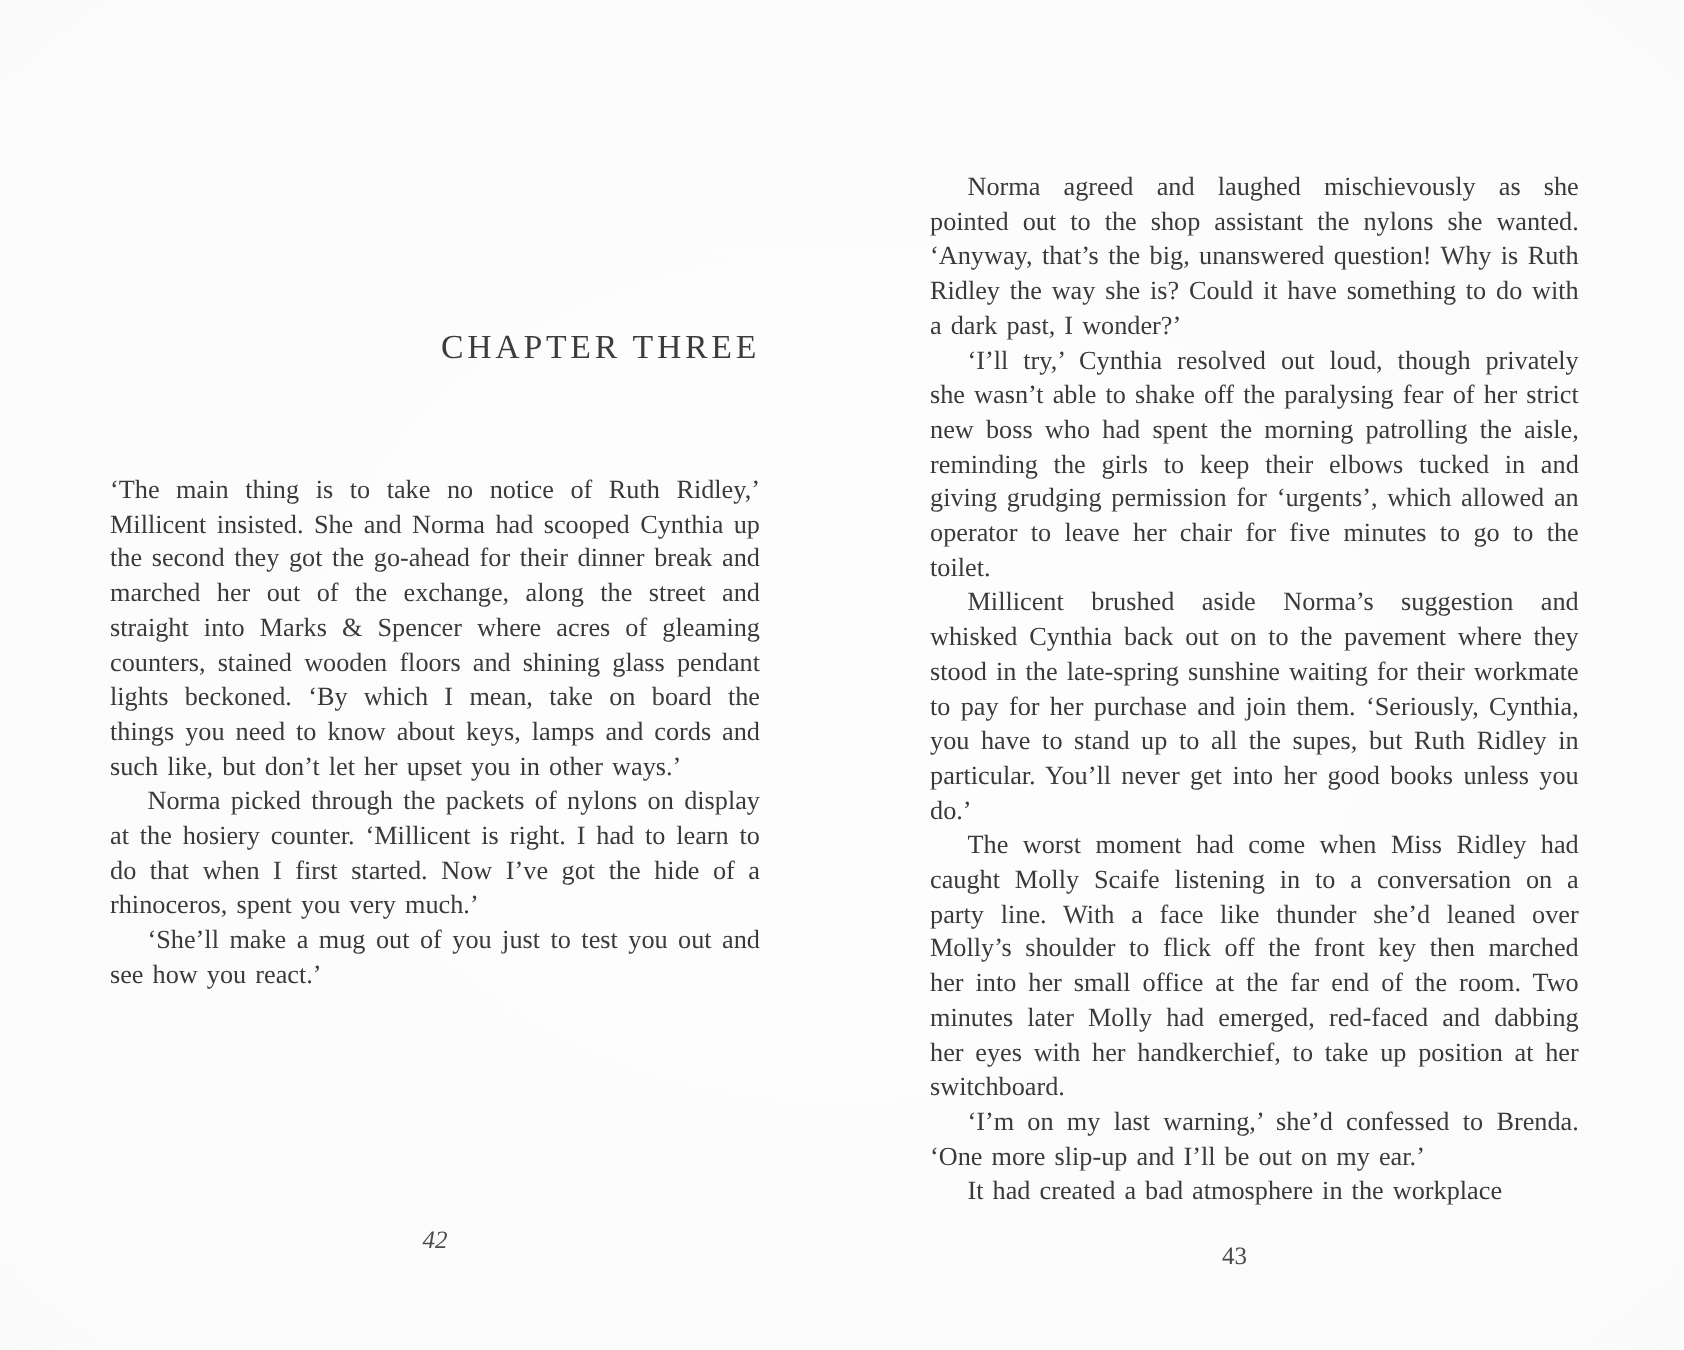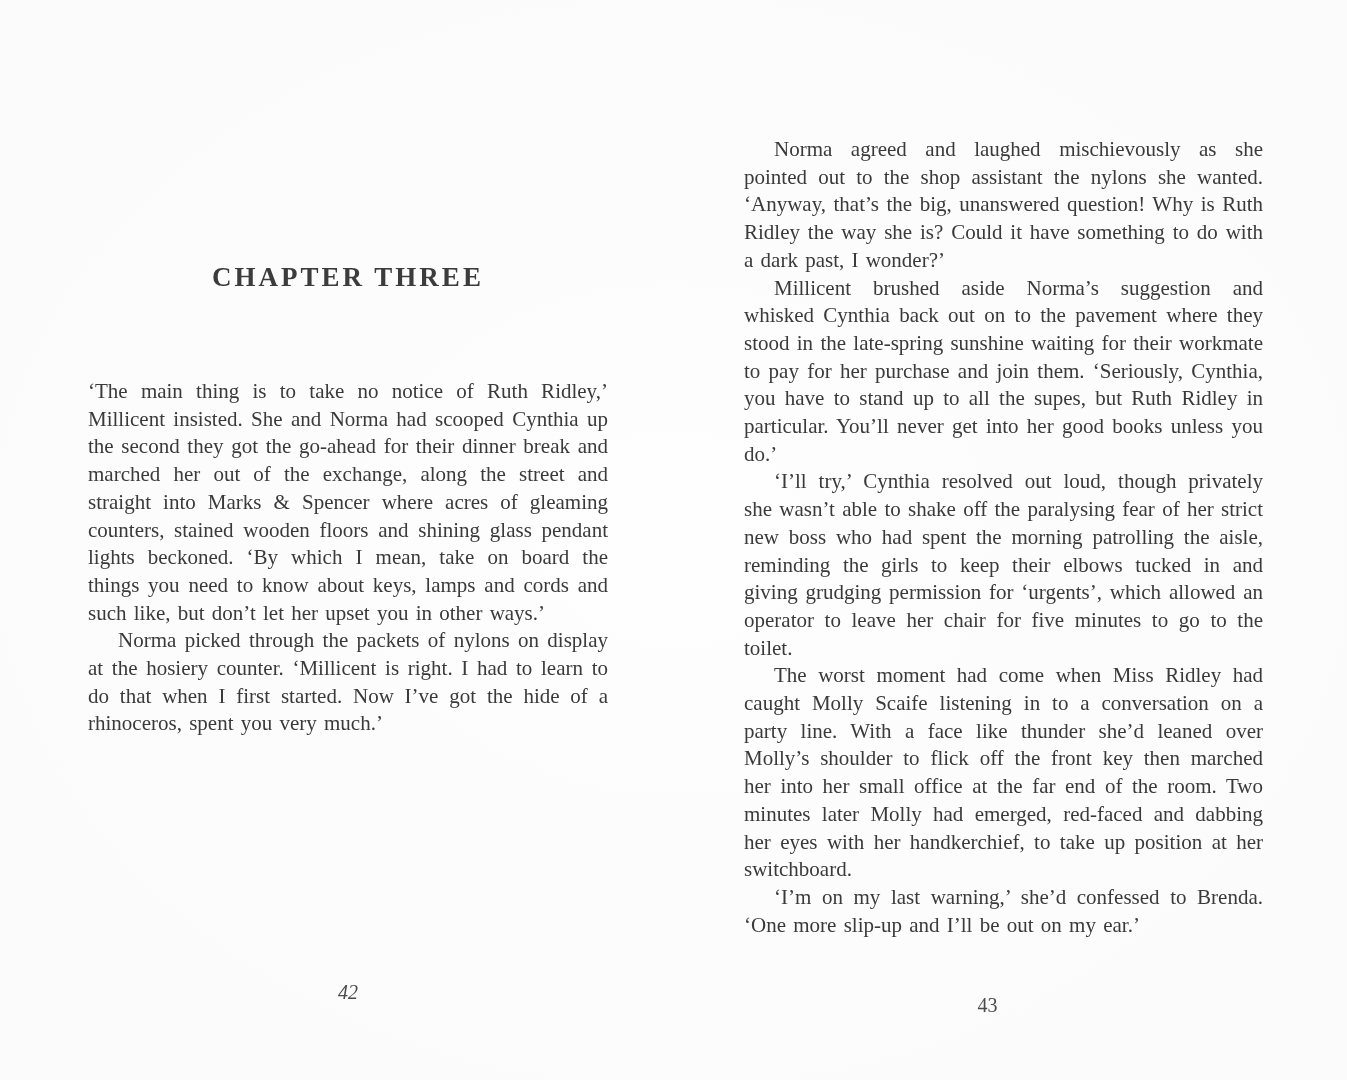--- a/index.html
+++ b/index.html
@@ -20,25 +20,25 @@
     inset: 0;
     background:
       radial-gradient(ellipse at 50% 50%, rgba(255,255,255,0.6), rgba(246,246,246,0.25)),
       #fcfcfc;
   }
   .chapter-title {
     position: absolute;
     left: 88px;
     top: 262px;
     width: 520px;
-    text-align: center;
+    text-align: right;
     font-size: 27px;
     letter-spacing: 3px;
     color: #3c3c3c;
-    font-weight: bold;
+    font-weight: normal;
     margin: 0;
   }
   .text-block {
     position: absolute;
   }
   .text-block.left {
     left: 88px;
     top: 378px;
     width: 520px;
   }
@@ -75,27 +75,29 @@
 </head>
 <body>
 
 <div class="book-spread">
 
   <h1 class="chapter-title">CHAPTER THREE</h1>
 
   <div class="text-block left">
       <p class="para no-indent">‘The main thing is to take no notice of Ruth Ridley,’ Millicent insisted. She and Norma had scooped Cynthia up the second they got the go-ahead for their dinner break and marched her out of the exchange, along the street and straight into Marks &amp; Spencer where acres of gleaming counters, stained wooden floors and shining glass pendant lights beckoned. ‘By which I mean, take on board the things you need to know about keys, lamps and cords and such like, but don’t let her upset you in other ways.’</p>
       <p class="para">Norma picked through the packets of nylons on display at the hosiery counter. ‘Millicent is right. I had to learn to do that when I first started. Now I’ve got the hide of a rhinoceros, spent you very much.’</p>
+      <p class="para">‘She’ll make a mug out of you just to test you out and see how you react.’</p>
     </div>
 
   <div class="text-block right">
       <p class="para">Norma agreed and laughed mischievously as she pointed out to the shop assistant the nylons she wanted. ‘Anyway, that’s the big, unanswered question! Why is Ruth Ridley the way she is? Could it have something to do with a dark past, I wonder?’</p>
+      <p class="para">‘I’ll try,’ Cynthia resolved out loud, though privately she wasn’t able to shake off the paralysing fear of her strict new boss who had spent the morning patrolling the aisle, reminding the girls to keep their elbows tucked in and giving grudging permission for ‘urgents’, which allowed an operator to leave her chair for five minutes to go to the toilet.</p>
       <p class="para">Millicent brushed aside Norma’s suggestion and whisked Cynthia back out on to the pavement where they stood in the late-spring sunshine waiting for their workmate to pay for her purchase and join them. ‘Seriously, Cynthia, you have to stand up to all the supes, but Ruth Ridley in particular. You’ll never get into her good books unless you do.’</p>
-      <p class="para">‘I’ll try,’ Cynthia resolved out loud, though privately she wasn’t able to shake off the paralysing fear of her strict new boss who had spent the morning patrolling the aisle, reminding the girls to keep their elbows tucked in and giving grudging permission for ‘urgents’, which allowed an operator to leave her chair for five minutes to go to the toilet.</p>
       <p class="para">The worst moment had come when Miss Ridley had caught Molly Scaife listening in to a conversation on a party line. With a face like thunder she’d leaned over Molly’s shoulder to flick off the front key then marched her into her small office at the far end of the room. Two minutes later Molly had emerged, red-faced and dabbing her eyes with her handkerchief, to take up position at her switchboard.</p>
       <p class="para">‘I’m on my last warning,’ she’d confessed to Brenda. ‘One more slip-up and I’ll be out on my ear.’</p>
+      <p class="para">It had created a bad atmosphere in the workplace</p>
     </div>
 
   <div class="page-number left">42</div>
 
   <div class="page-number right">43</div>
 
 </div>
 
 </body></html>

